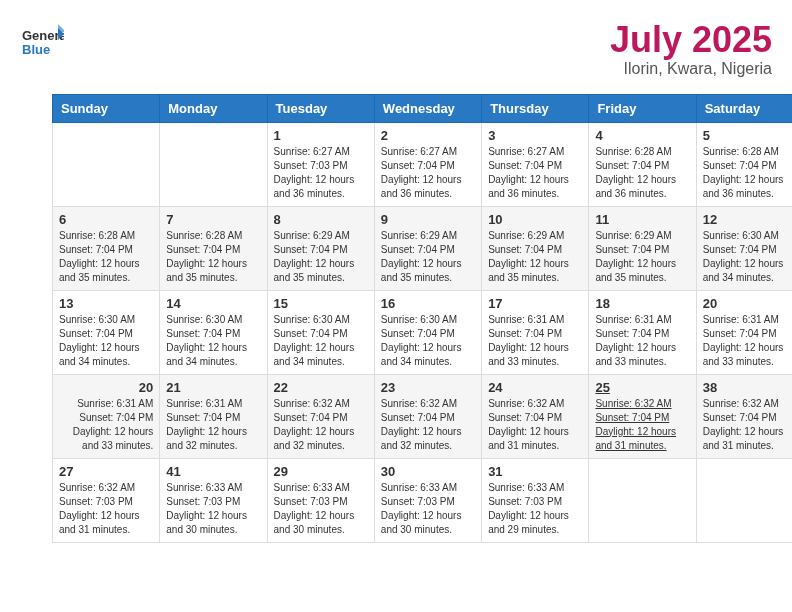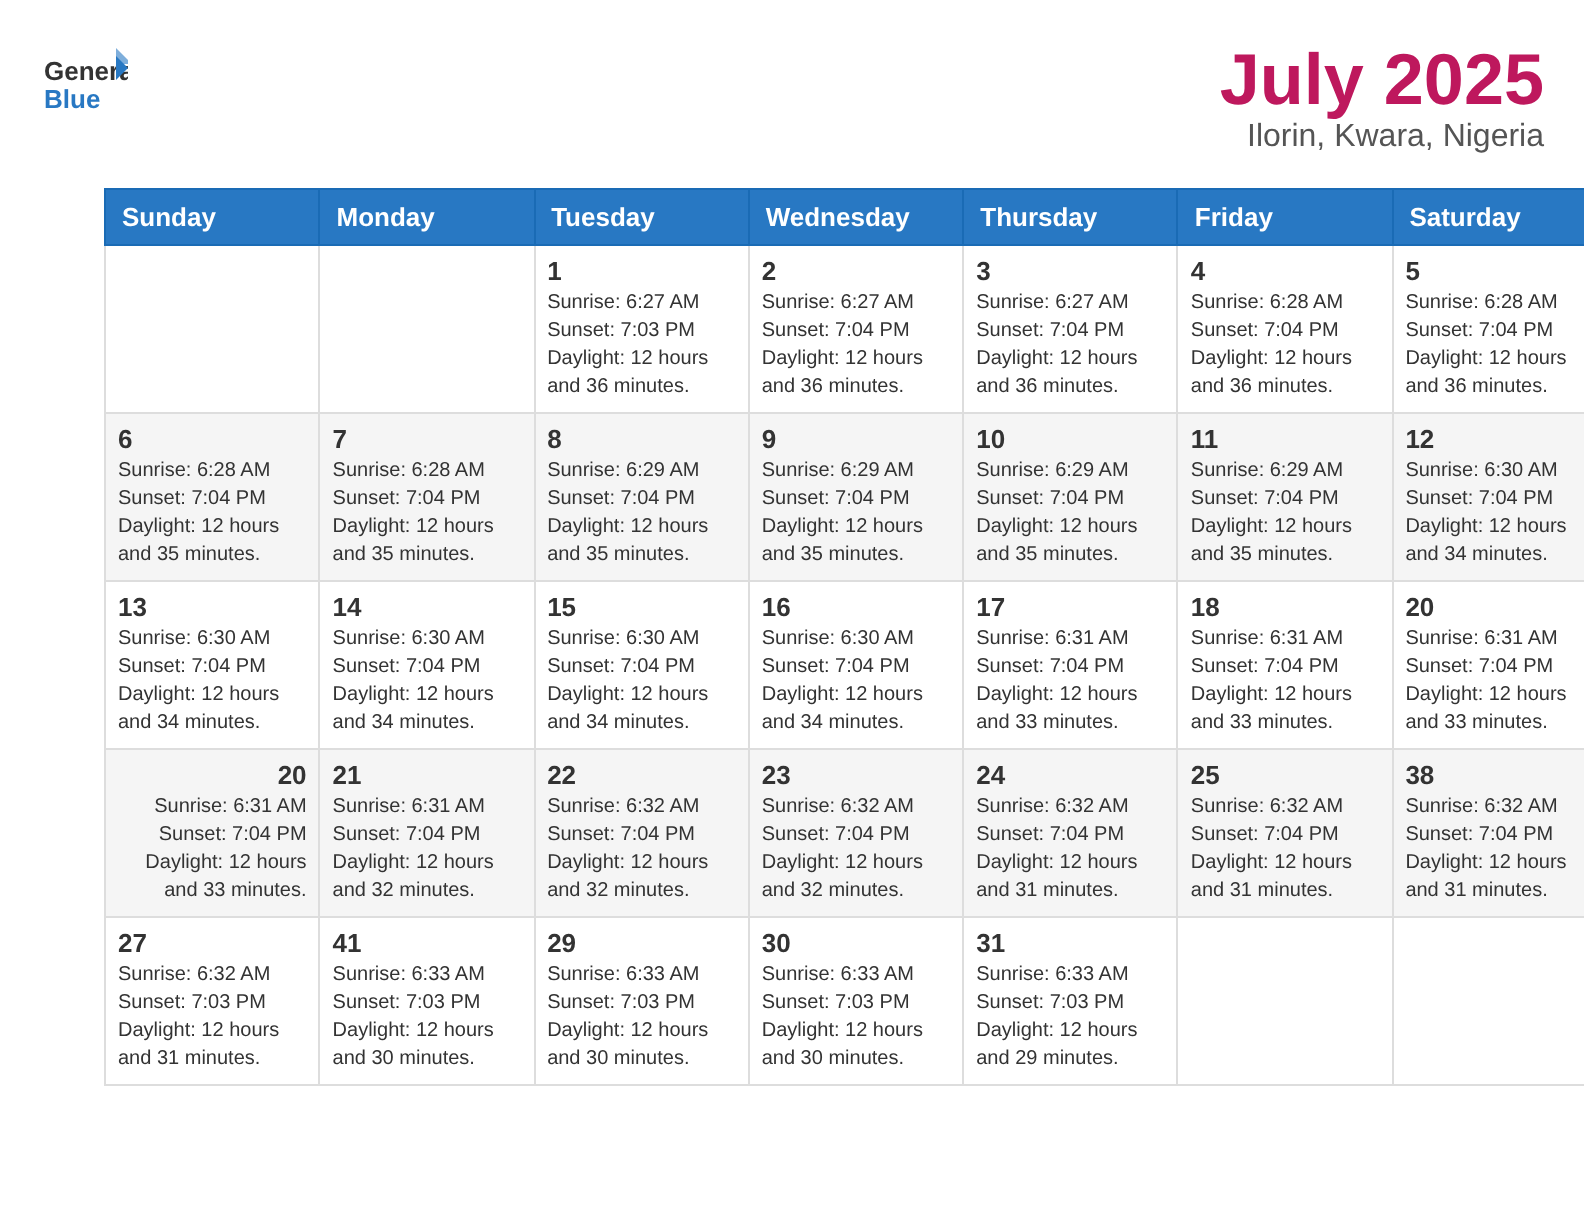--- a/index.html
+++ b/index.html
@@ -259,21 +259,21 @@
           <div class="day-info" style="white-space: pre-line;">Sunrise: 6:32 AM
 Sunset: 7:04 PM
 Daylight: 12 hours and 32 minutes.</div>
         </td>
         <td style="background-color: rgb(245, 245, 245);">
           <span class="day-num">24</span>
           <div class="day-info" style="white-space: pre-line;">Sunrise: 6:32 AM
 Sunset: 7:04 PM
 Daylight: 12 hours and 31 minutes.</div>
         </td>
-        <td style="background-color: rgb(245, 245, 245);">
+        <td style="background-color: rgb(245, 245, 245); text-decoration: underline;">
           <span class="day-num">25</span>
           <div class="day-info" style="white-space: pre-line;">Sunrise: 6:32 AM
 Sunset: 7:04 PM
 Daylight: 12 hours and 31 minutes.</div>
         </td>
         <td style="background-color: rgb(245, 245, 245);">
           <span class="day-num">38</span>
           <div class="day-info" style="white-space: pre-line;">Sunrise: 6:32 AM
 Sunset: 7:04 PM
 Daylight: 12 hours and 31 minutes.</div>

